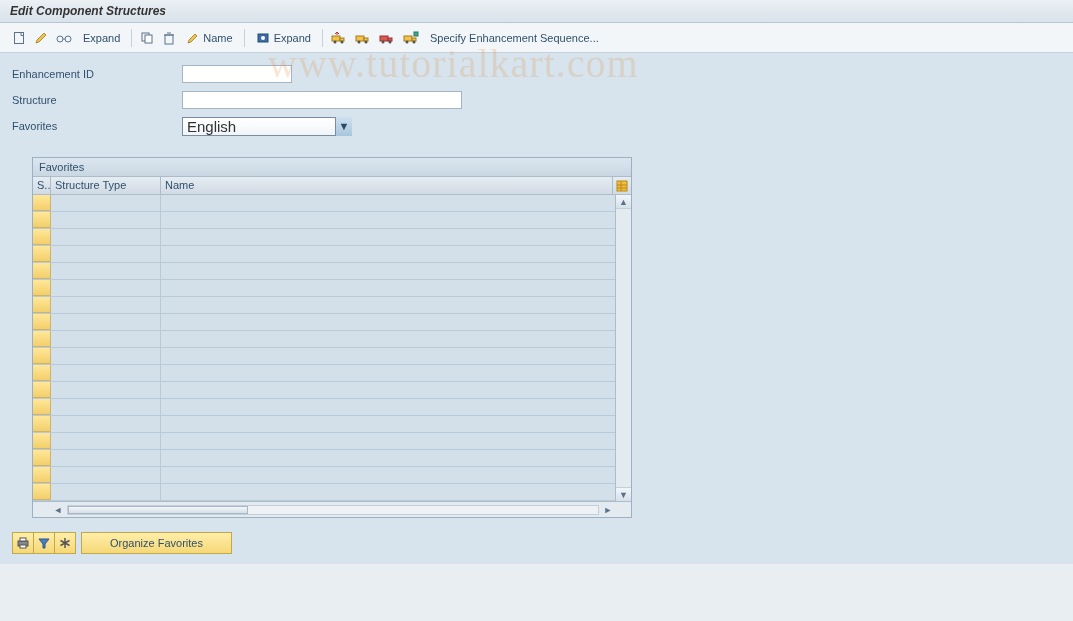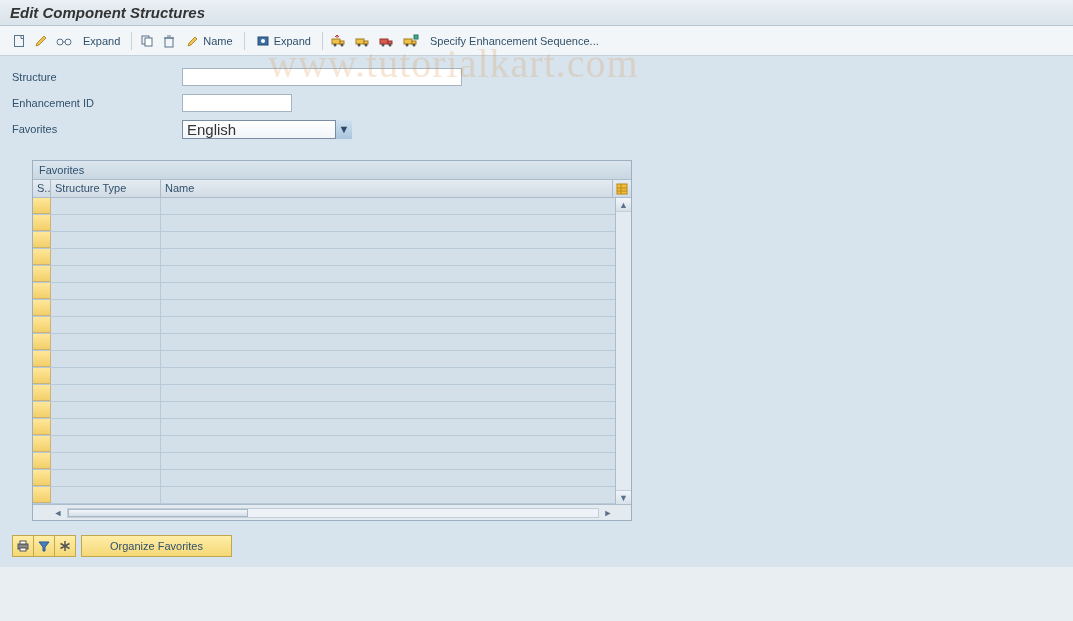--- a/index.html
+++ b/index.html
@@ -15,21 +15,21 @@
     position: relative;
   }
   .title-bar {
     background: linear-gradient(to bottom, #eaf0f4, #d9e3ea);
     border-bottom: 1px solid #b8c4cf;
     padding: 4px 10px;
   }
   .title-bar .title {
     font-weight: bold;
     font-style: italic;
-    font-size: 15px;
+    font-size: 12px;
     color: #333;
   }
   .toolbar {
     background: #f3f6f8;
     border-bottom: 1px solid #c7d1da;
     padding: 3px 8px;
     display: flex;
     align-items: center;
     gap: 0;
     height: 30px;
@@ -322,26 +322,26 @@
   <div class="tb-txt-btn">
     <span>Specify Enhancement Sequence...</span>
   </div>
 </div>
 
 <div class="watermark">www.tutorialkart.com</div>
 
 <div class="content">
 
   <div class="form-row">
+    <span class="lbl">Enhancement ID</span>
+    <input class="inp enh" value="" style="">
+  </div>
+  <div class="form-row">
     <span class="lbl">Structure</span>
     <input class="inp structure" value="" style="">
-  </div>
-  <div class="form-row">
-    <span class="lbl">Enhancement ID</span>
-    <input class="inp enh" value="" style="">
   </div>
   <div class="form-row">
     <span class="lbl">Favorites</span>
     <div class="select-wrap">
       <div class="sel">
           <span>English</span>
         </div>
       <div class="sel-arrow">▼</div>
     </div>
   </div>

